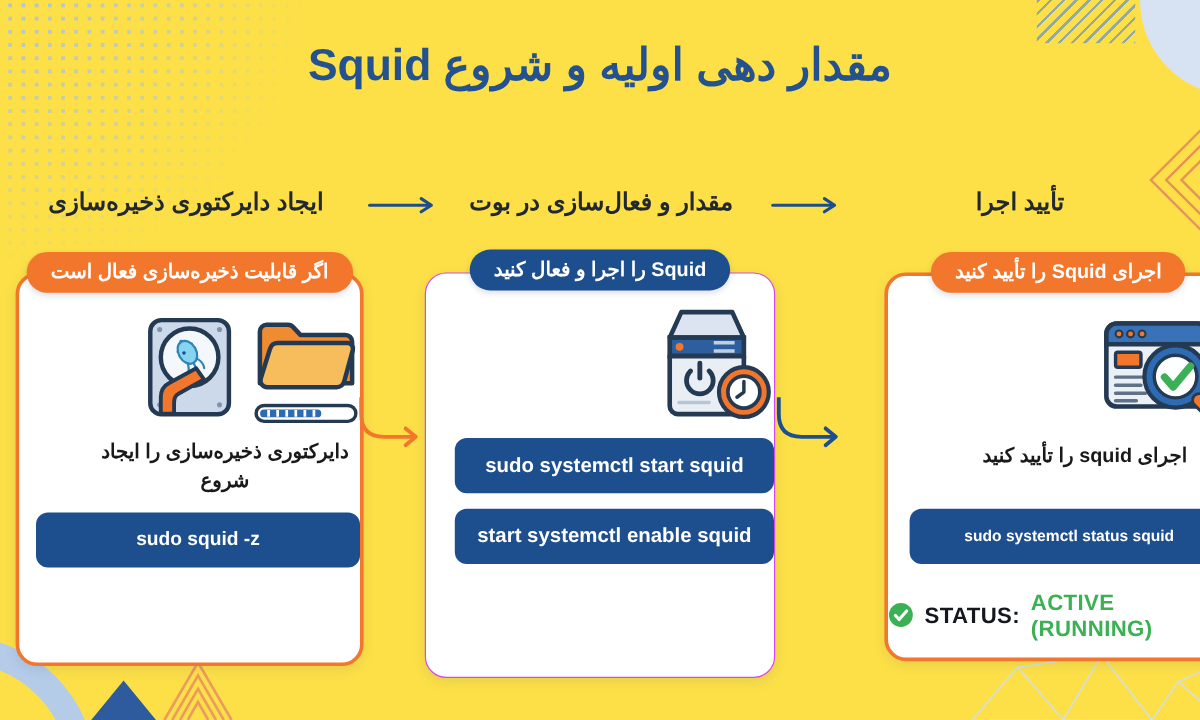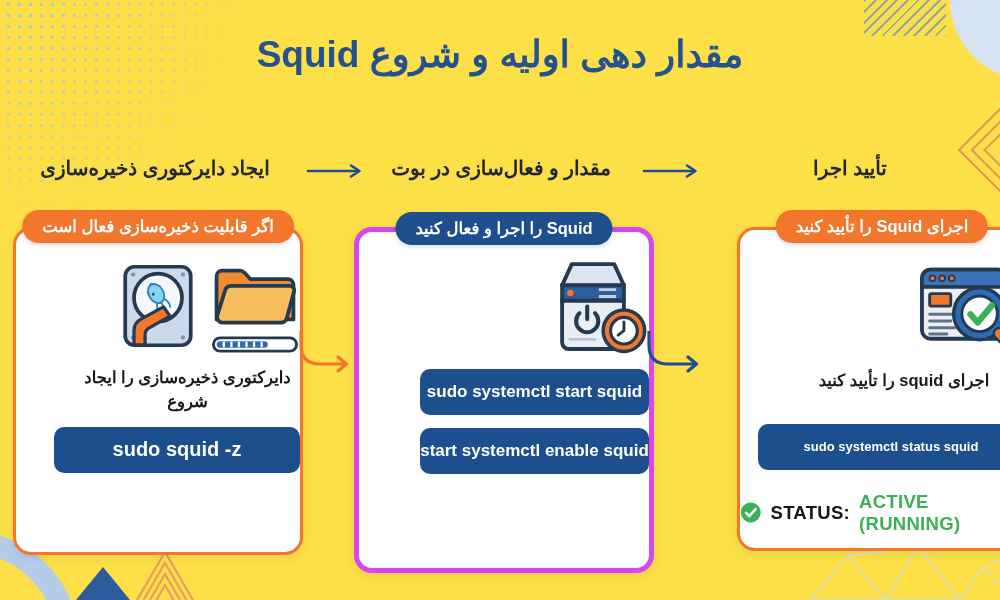--- a/index.html
+++ b/index.html
@@ -33,40 +33,40 @@
   #hdr1{left:10px;width:290px;}
   #hdr2{left:372px;width:258px;}
   #hdr3{left:755px;width:190px;}
   .hdr-arrow{position:absolute;top:163px;}
   #harrow1{left:306px;} #harrow2{left:642px;}
 
   
   .card{position:absolute;top:227px;background:#fff;border-radius:18px;display:flex;
         flex-direction:column;align-items:flex-end;box-shadow:0 3px 10px rgba(30,60,110,.10);}
   .card.orange{border:3px solid #f2762b;}
-  .card.navy{border:5px solid #d946ef;}
+  .card.navy{border:1px solid #d946ef;}
   #card1{left:13px;width:284px;height:322px;}
   #card2{left:354px;width:290px;height:336px;}
   #card3{left:737px;width:284px;height:318px;}
 
   .badge{position:absolute;top:-20px;left:50%;transform:translateX(-50%);padding:7px 20px;
          border-radius:24px;color:#fff;font-weight:bold;font-size:16.5px;white-space:nowrap;
          direction:rtl;box-shadow:0 2px 5px rgba(30,60,110,.18);}
   .badge.orange{background:#f2762b;}
   .badge.navy{background:#1d4e8e;}
 
   .desc{font-weight:bold;color:#191919;font-size:16.5px;text-align:center;direction:rtl;line-height:1.45;}
   #card1 .desc{width:225px;margin-top:13px;}
   #card2 .desc{width:252px;margin-top:10px;}
   #card3 .desc{width:240px;margin-top:11px;}
 
   .cmd{background:#1d4e8e;color:#fff;font-weight:bold;border-radius:10px;display:flex;
        align-items:center;justify-content:center;white-space:nowrap;}
-  #card1 .cmd{width:246px;height:46px;margin-top:13px;font-size:20px;}
-  #card2 .cmd{width:229px;height:46px;font-size:17px;}
+  #card1 .cmd{width:270px;height:46px;margin-top:13px;font-size:16px;}
+  #card2 .cmd{width:266px;height:46px;font-size:17px;}
   #card2 .cmd.c1{margin-top:12px;}
   #card2 .cmd.c2{margin-top:13px;}
   #card3 .cmd{width:266px;height:46px;margin-top:31px;font-size:13px;}
 
   .icons-row{display:flex;align-items:flex-start;gap:16px;margin-top:33px;}
   .folder-col{display:flex;flex-direction:column;align-items:center;}
   .folder-col .bar{margin-top:9px;}
   #card2 .main-icon{margin-top:28px;}
   #card3 .main-icon{margin-top:30px;}
 

